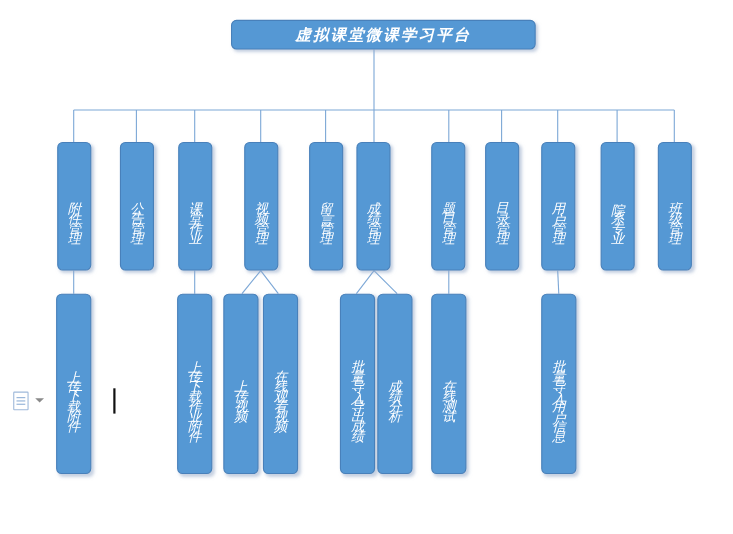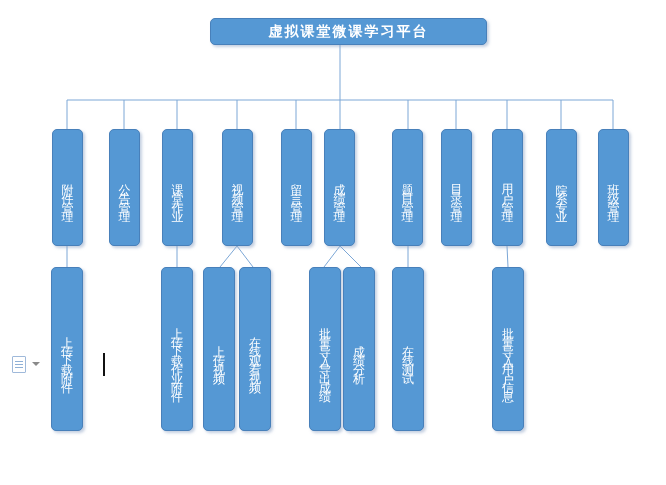--- a/index.html
+++ b/index.html
@@ -1,21 +1,21 @@
 <!DOCTYPE html>
 <html><head>
 <meta charset="utf-8">
 <style>
   html,body{margin:0;padding:0;}
   body{
     width:666px;height:485px;background:#ffffff;overflow:hidden;
     font-family:"Liberation Sans", sans-serif;
     position:relative;
   }
-  .page{position:relative;width:666px;height:485px;background:#fff;}
+  .page{position:relative;width:666px;height:485px;background:#fff;font-style:italic;}
   .connectors{position:absolute;left:0;top:0;z-index:1;}
   .node{
     position:absolute;z-index:2;
     background:#5598D4;
     border:1px solid #4880BA;
     border-radius:5px;
     box-shadow:2px 2px 3px rgba(150,170,200,0.55);
     display:flex;align-items:center;justify-content:center;
     color:#ffffff;
     box-sizing:border-box;

